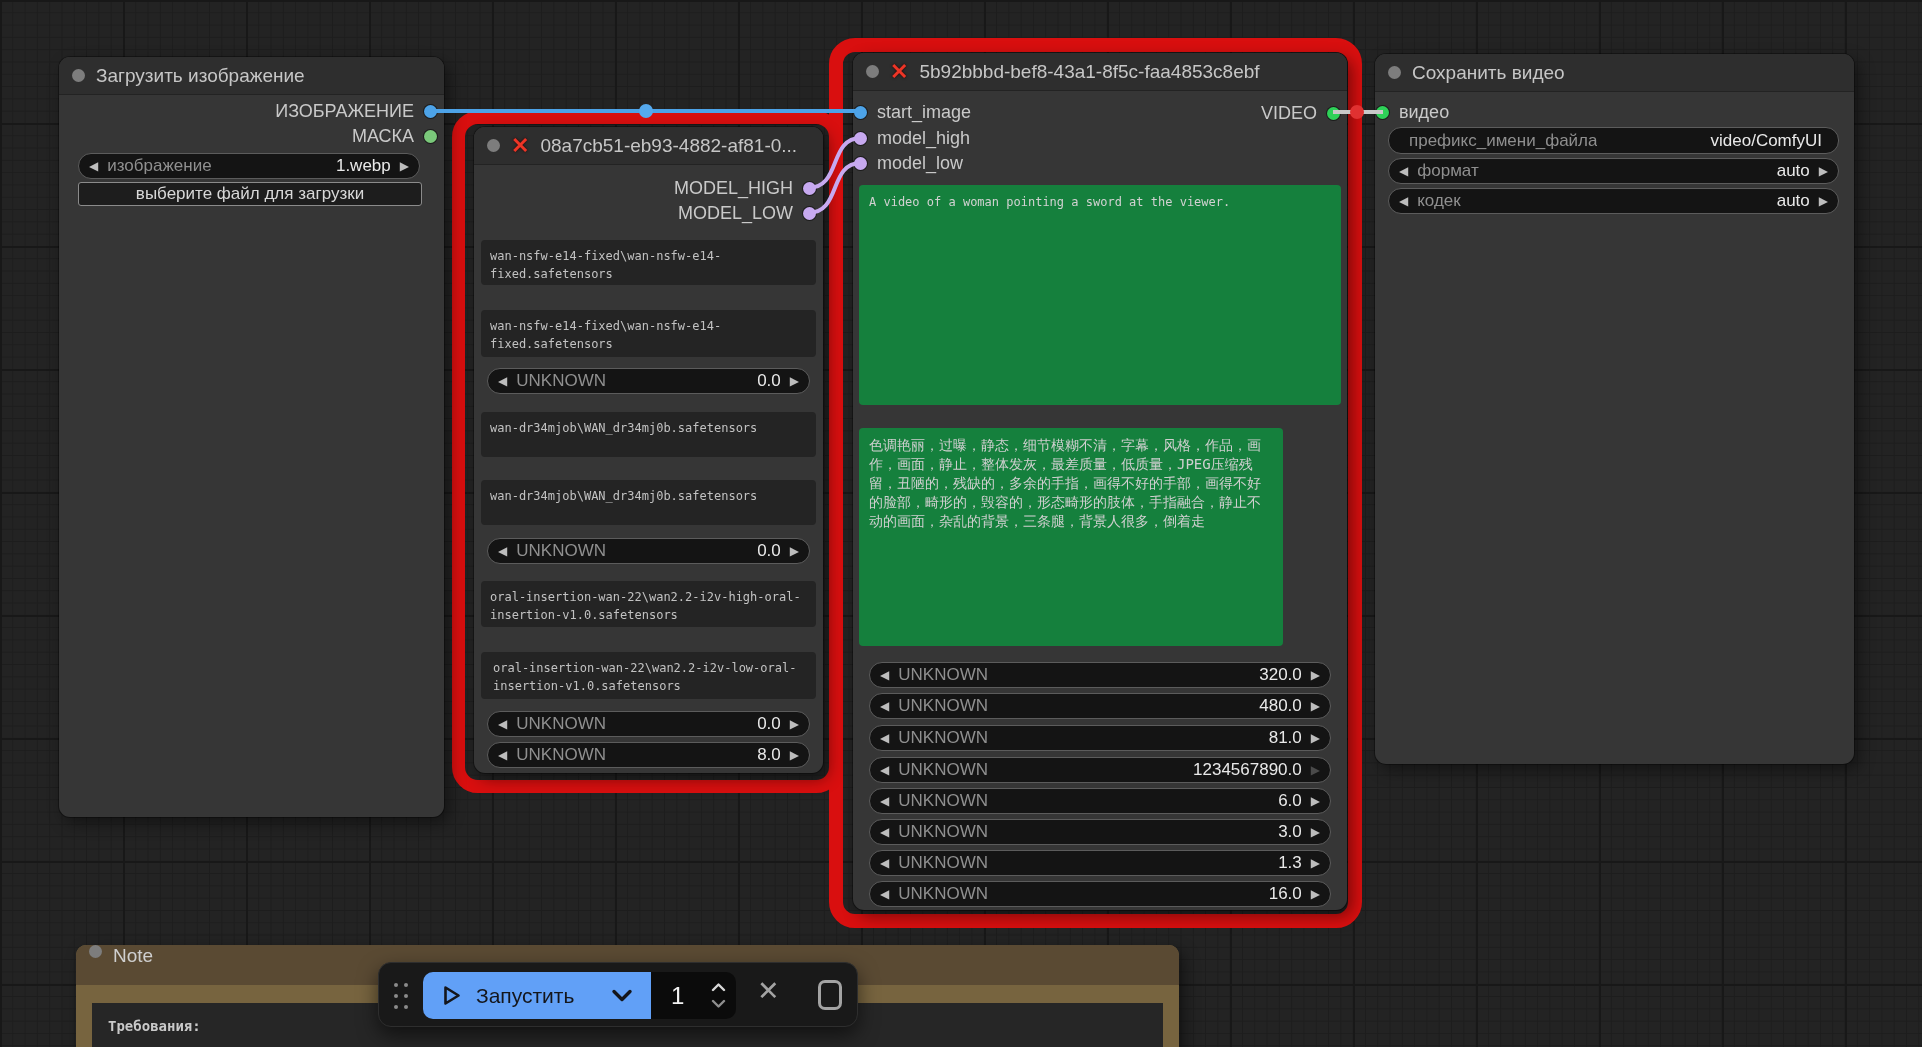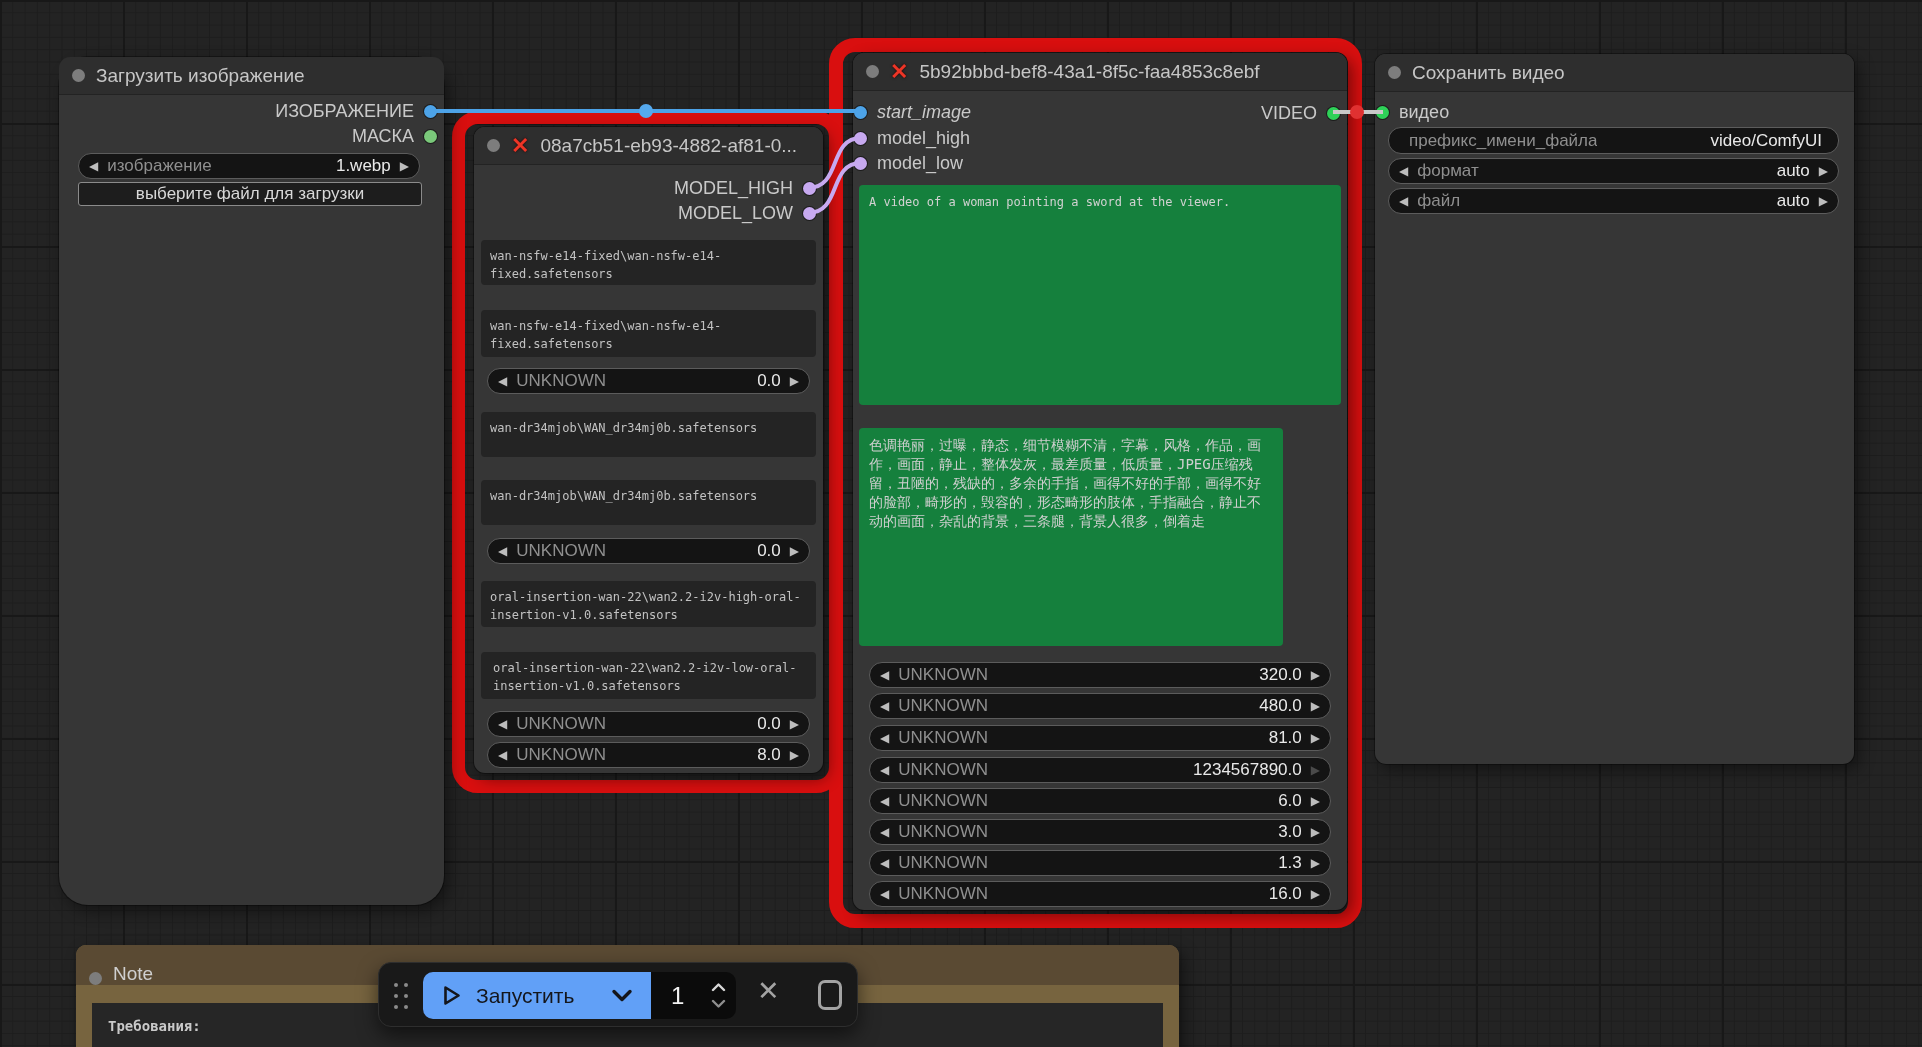--- a/index.html
+++ b/index.html
@@ -48,21 +48,21 @@
   .ta{position:absolute;background:#15803d;border-radius:4px;padding:8px 10px;
       font:12px/1.5 "DejaVu Sans Mono",monospace;color:#d2d2d2;box-sizing:border-box;overflow:hidden;}
   .ta.cn{font-size:14px;line-height:19px;color:#cfcfcf;}
   .btnw{position:absolute;background:#1d1d1d;border:1px solid #8b8b8b;border-radius:3px;
         color:#d8d8d8;font-size:17px;display:flex;align-items:center;justify-content:center;
         box-sizing:border-box;}
   
   .note{position:absolute;background:#77643f;border-radius:10px;z-index:10;
         box-shadow:5px 6px 16px rgba(0,0,0,.45);}
   .note-head{height:40px;background:#5a4a33;border-radius:10px 10px 0 0;display:flex;
-             align-items:flex-end;gap:11px;padding:0 13px;font-size:19px;color:#cfcfcf;}
+             align-items:flex-start;gap:11px;padding:0 13px;font-size:19px;color:#cfcfcf;}
   .note-inner{position:absolute;left:16px;right:16px;top:58px;bottom:0;background:#262626;}
   .note-text{font:bold 14px "DejaVu Sans Mono",monospace;color:#c9c9c9;padding:15px 16px;}
   
   #links{position:absolute;left:0;top:0;z-index:40;pointer-events:none;}
   
   #toolbar{position:absolute;left:378px;top:962px;width:480px;height:65px;background:#191919;
            border:1px solid #2e2e2e;border-radius:13px;z-index:100;box-sizing:border-box;
            box-shadow:0 8px 20px rgba(0,0,0,.55);}
   .thandle{position:absolute;left:12px;top:16px;width:20px;height:34px;display:grid;
            grid-template-columns:repeat(2,1fr);grid-template-rows:repeat(3,1fr);}
@@ -81,21 +81,21 @@
          border-radius:7px;box-sizing:border-box;cursor:pointer;}
 </style>
 </head>
 <body>
 
 <div id="canvas">
 
   <div class="errbox" style="left:452px;top:111px;width:390px;height:682px;border-width:13px;"></div>
   <div class="errbox" style="left:829px;top:38px;width:533px;height:890px;"></div>
 
-  <div class="node" style="left:59px;top:57px;width:385px;height:848px;border-radius:29px;">
+  <div class="node" style="left:59px;top:57px;width:385px;height:760px;">
     <div class="nhead">
       <span class="ndot"></span>
       <span class="ntitle">Загрузить изображение</span>
     </div>
     <div class="prow out" style="top:41px;">
       <span>ИЗОБРАЖЕНИЕ</span>
       <span class="pdot c-blue"></span>
     </div>
     <div class="prow out" style="top:66px;">
       <span>МАСКА</span>
@@ -159,21 +159,21 @@
       <span class="arr">▶</span>
     </div>
   </div>
 
   <div class="node" style="left:853px;top:53px;width:494px;height:857px;">
     <div class="nhead">
       <span class="ndot"></span>
       <span class="errx">✕</span>
       <span class="ntitle">5b92bbbd-bef8-43a1-8f5c-faa4853c8ebf</span>
     </div>
-    <div class="prow in" style="top:46px;font-style:italic;">
+    <div class="prow in" style="top:46px;">
       <span class="pdot c-blue"></span>
       <span>start_image</span>
     </div>
     <div class="prow in" style="top:72px;">
       <span class="pdot c-purple"></span>
       <span>model_high</span>
     </div>
     <div class="prow in" style="top:97px;">
       <span class="pdot c-purple"></span>
       <span>model_low</span>
@@ -249,21 +249,21 @@
       <span class="wval" style="padding-right:6px;">video/ComfyUI</span>
     </div>
     <div class="pill" style="left:13px;top:104px;width:451px;">
       <span class="arr">◀</span>
       <span class="wlab">формат</span>
       <span class="wval">auto</span>
       <span class="arr">▶</span>
     </div>
     <div class="pill" style="left:13px;top:134px;width:451px;">
       <span class="arr">◀</span>
-      <span class="wlab">файл</span>
+      <span class="wlab">кодек</span>
       <span class="wval">auto</span>
       <span class="arr">▶</span>
     </div>
   </div>
 
   <div class="note" style="left:76px;top:945px;width:1103px;height:210px;">
     <div class="note-head">
       <span class="ndot"></span>
       <span>Note</span>
     </div>

